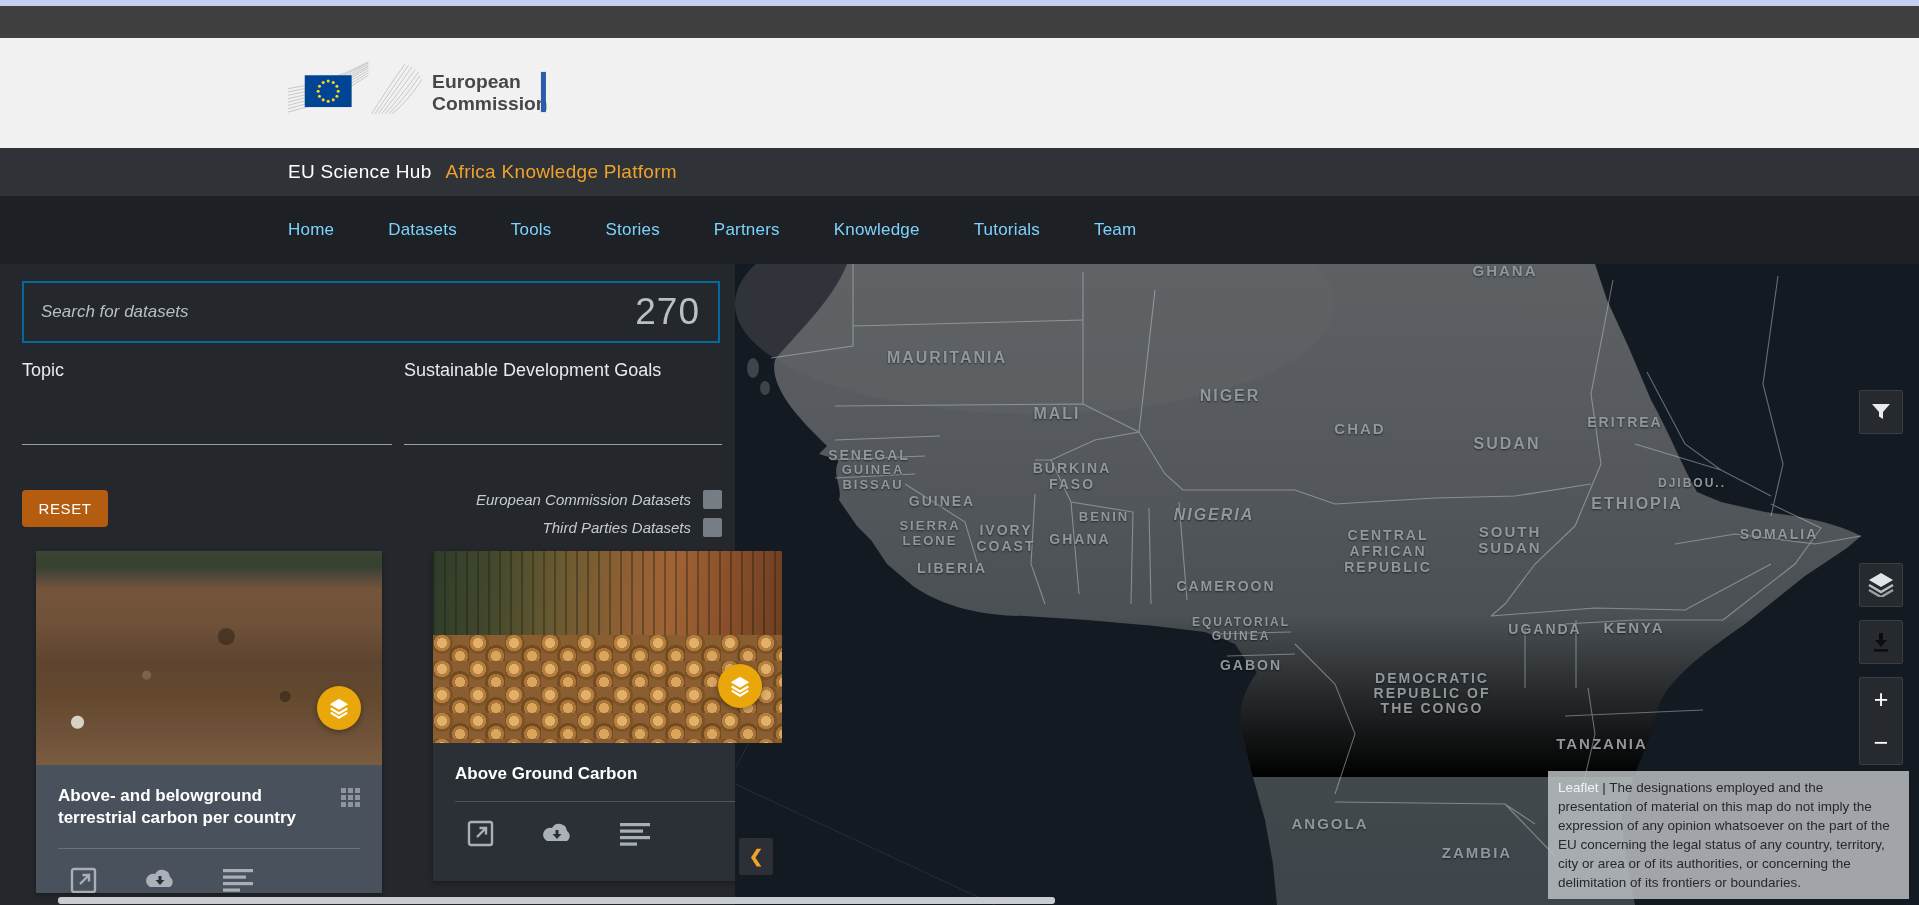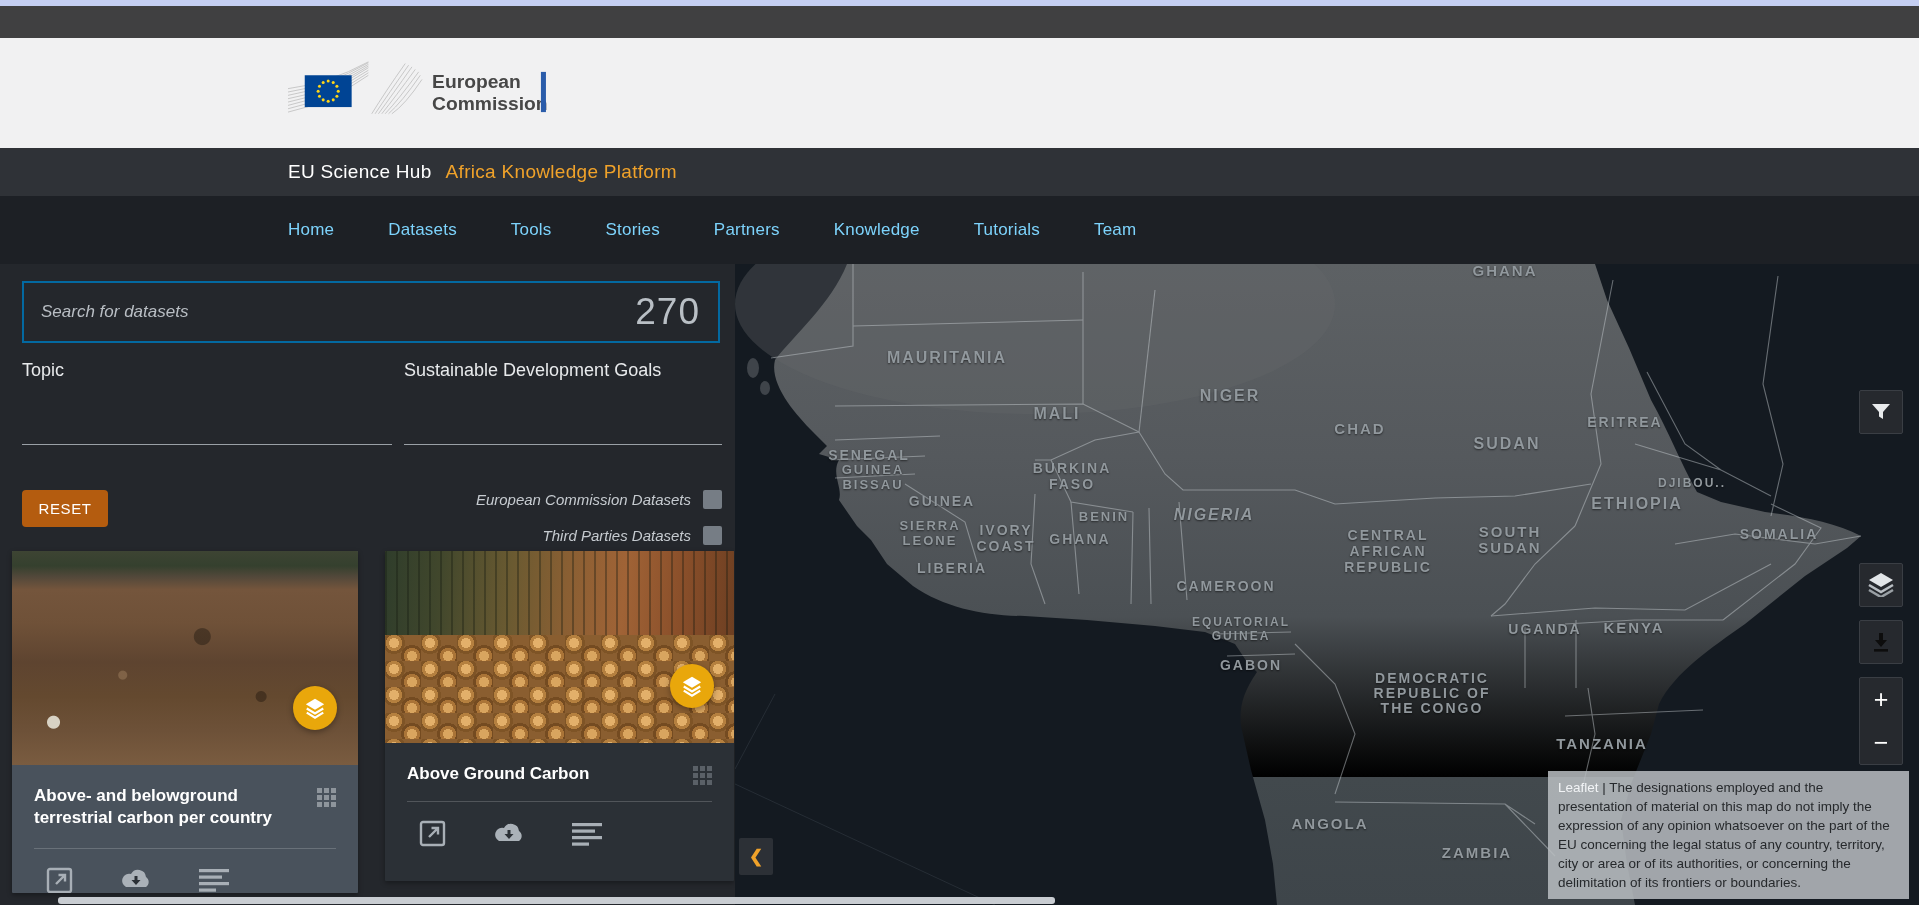--- a/index.html
+++ b/index.html
@@ -30,28 +30,28 @@
   .search-box input::placeholder{color:#b9bec4;}
   .result-count{color:#b9bfc5;font-size:37px;font-weight:400;padding-right:18px;letter-spacing:1px;}
 
   .field-label{position:absolute;color:#e8eaec;font-size:18px;font-weight:500;}
   .field-underline{position:absolute;height:1px;background:#9aa0a6;}
 
   .reset-btn{position:absolute;left:22px;top:226px;width:86px;height:37px;background:#b45c0f;
              border:none;border-radius:4px;color:#fff;font-size:15px;font-weight:500;
              letter-spacing:.6px;cursor:pointer;font-family:"Liberation Sans",sans-serif;}
 
-  .source-filters{position:absolute;right:13px;top:226px;display:flex;flex-direction:column;gap:17px;}
+  .source-filters{position:absolute;right:13px;top:226px;display:flex;flex-direction:column;gap:9px;}
   .filter-row{display:flex;align-items:center;justify-content:flex-end;gap:12px;height:19px;}
   .filter-label{color:#c6cbd0;font-size:15px;font-style:italic;}
   .filter-check{width:19px;height:19px;background:#767d85;border-radius:2px;cursor:pointer;}
 
   
   .cards{position:absolute;left:12px;top:287px;display:flex;gap:27px;align-items:flex-start;}
-  .card{background:#2b3036;border-radius:1px;overflow:hidden;box-shadow:0 2px 5px rgba(0,0,0,.35);}
+  .card{background:#2b3036;border-radius:1px;overflow:hidden;box-shadow:0 2px 5px rgba(0,0,0,.35);margin-left:24px;}
   .card.c1{width:346px;height:342px;}
   .card.c2{width:349px;height:330px;}
   .card.hl{background:#49525c;}
   .card-img{position:relative;overflow:hidden;}
   .card.c1 .card-img{height:214px;}
   .card.c2 .card-img{height:192px;}
 
   .img-soil{background:
     radial-gradient(circle at 12% 80%, #d8d2c4 0 6px, rgba(216,210,196,0) 7px),
     radial-gradient(circle at 32% 58%, rgba(140,110,80,.7) 0 4px, transparent 5px),

